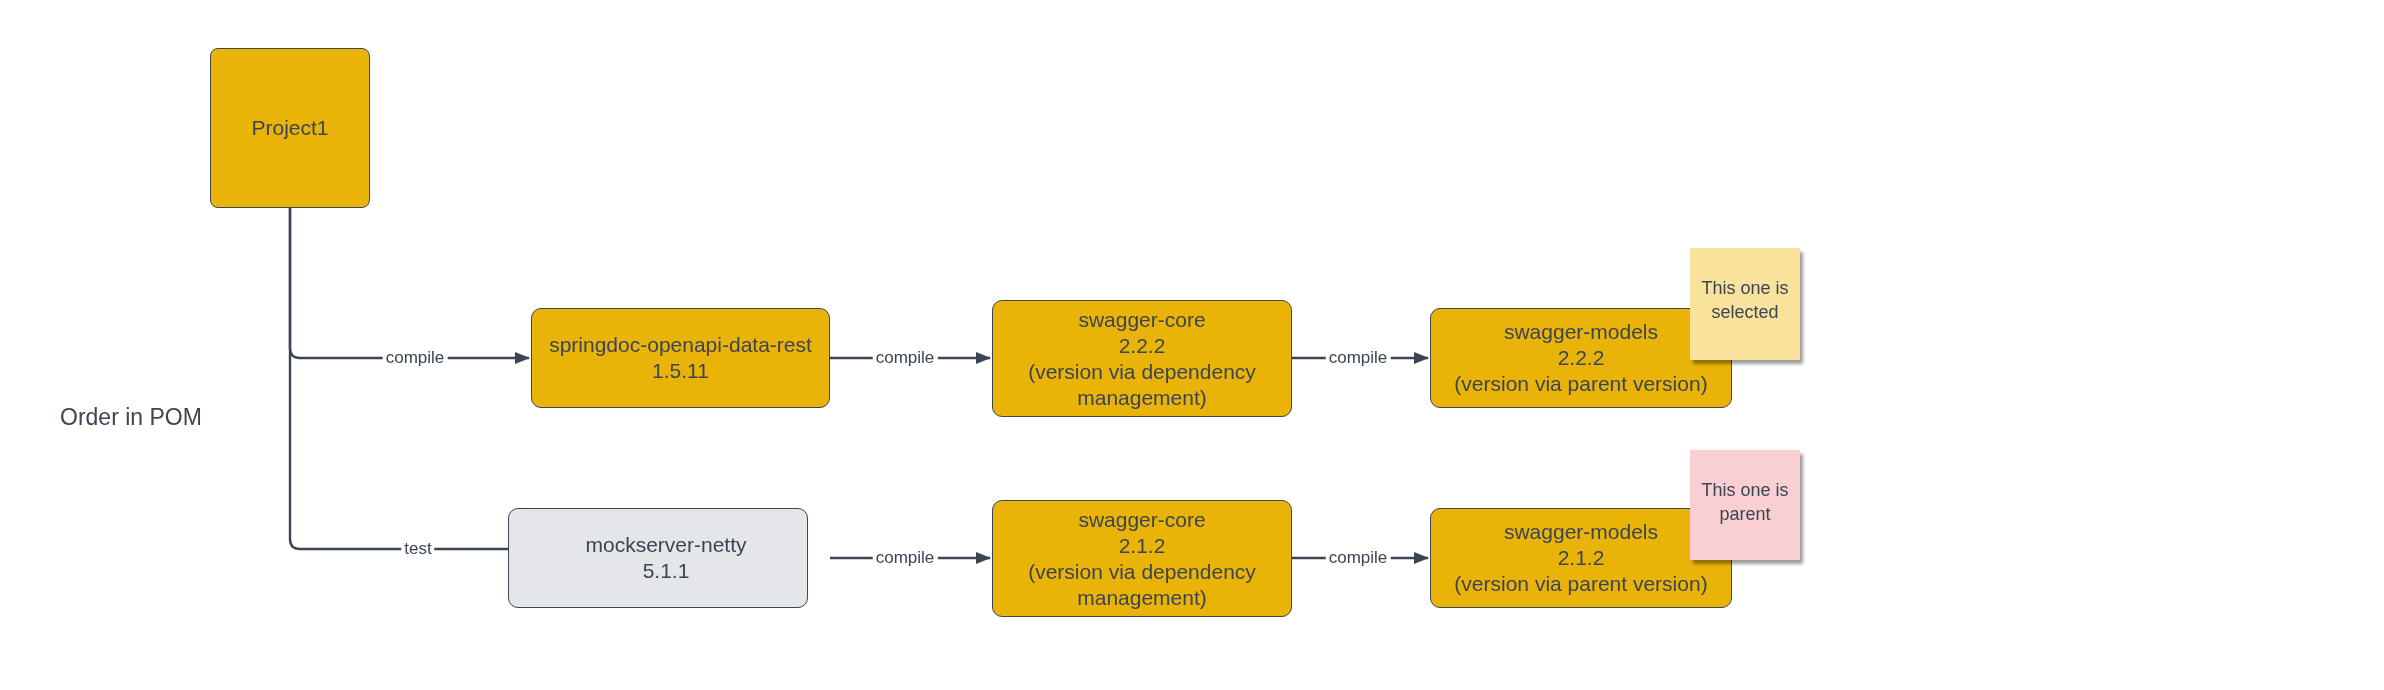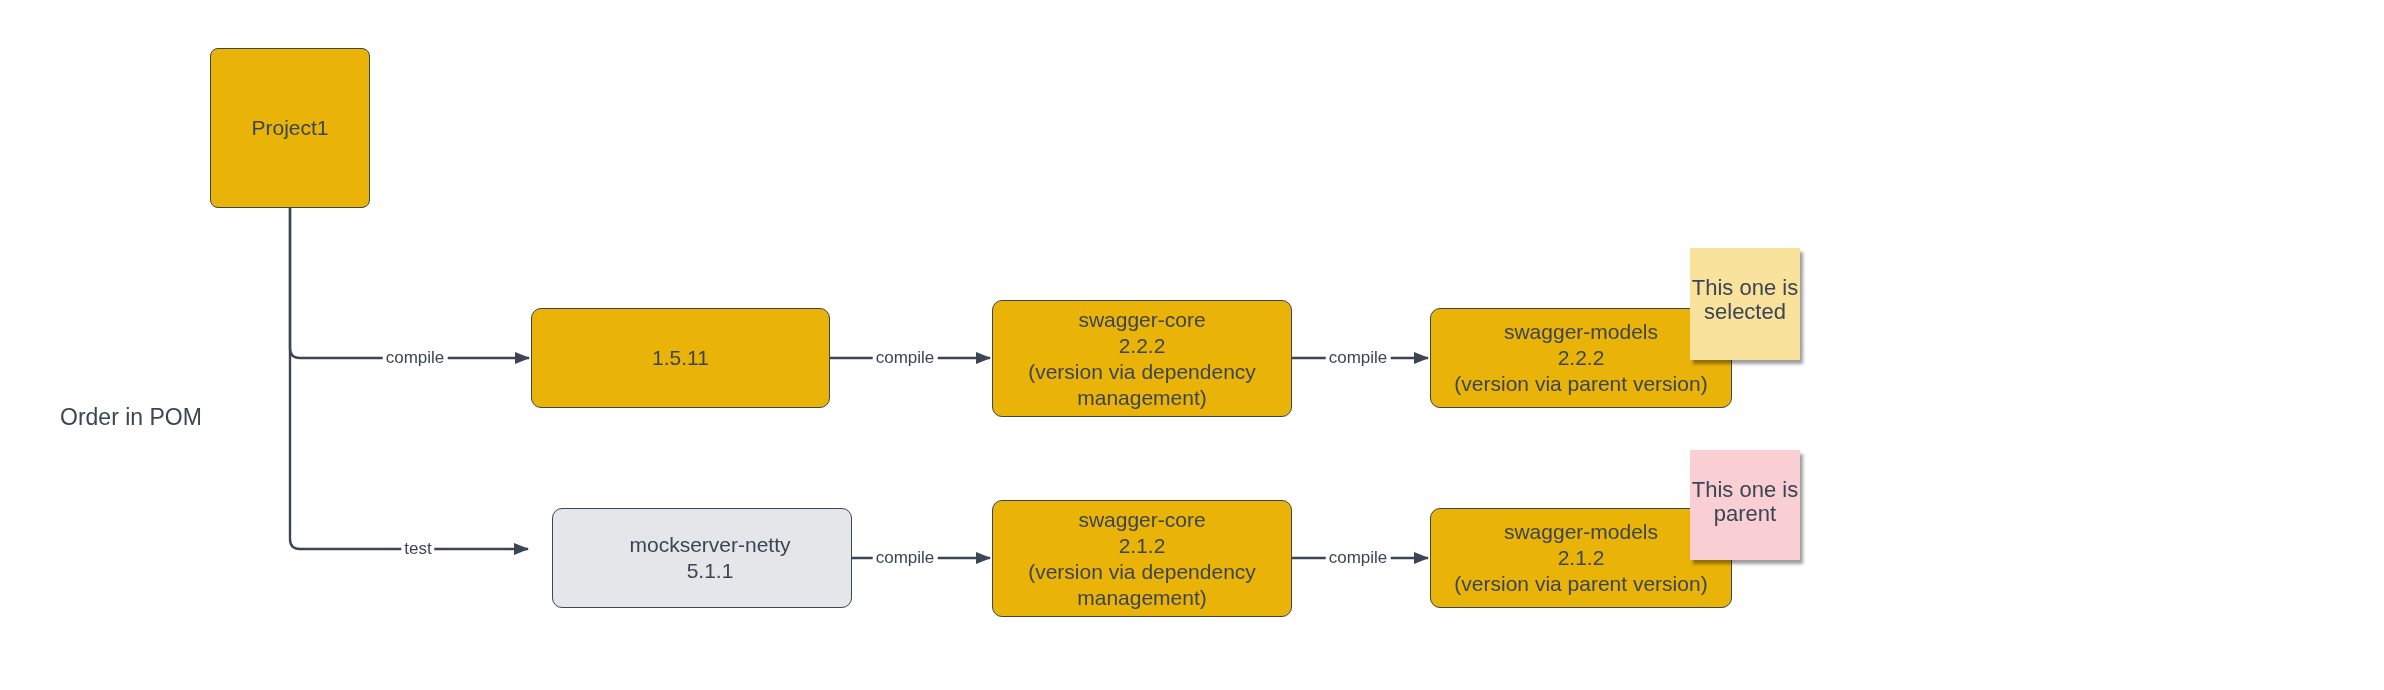--- a/index.html
+++ b/index.html
@@ -28,21 +28,21 @@
     font-size: 21px;
     line-height: 26px;
     z-index: 2;
   }
   .node .ln { white-space: nowrap; }
 
   #node-project1          { left: 210px;  top: 48px;  width: 160px; height: 160px; border-radius: 8px; }
   #node-springdoc         { left: 531px;  top: 308px; width: 299px; height: 100px; }
   #node-swagger-core-222  { left: 992px;  top: 300px; width: 300px; height: 117px; }
   #node-swagger-models-222{ left: 1430px; top: 308px; width: 302px; height: 100px; }
-  #node-mockserver        { left: 552px;  top: 508px; width: 300px; height: 100px; padding-left: 16px; }
+  #node-mockserver        { left: 508px;  top: 508px; width: 300px; height: 100px; padding-left: 16px; }
   #node-swagger-core-212  { left: 992px;  top: 500px; width: 300px; height: 117px; }
   #node-swagger-models-212{ left: 1430px; top: 508px; width: 302px; height: 100px; }
 
   .edge-label {
     position: absolute;
     transform: translate(-50%, -50%);
     background: #ffffff;
     font-weight: normal;
     font-size: 17px;
     padding: 0 3px;
@@ -65,21 +65,21 @@
     z-index: 2;
     text-align: right;
   }
 
   .note {
     position: absolute;
     width: 110px;
     box-sizing: border-box;
     padding-top: 28px;
     text-align: center;
-    font-size: 22px;
+    font-size: 18px;
     line-height: 24px;
     box-shadow: 3px 4px 3px rgba(0, 0, 0, 0.38);
     z-index: 4;
   }
   #note-selected { left: 1690px; top: 248px; height: 112px; }
   #note-omitted  { left: 1690px; top: 450px; height: 110px; }
 </style>
 </head>
 <body>
 
@@ -101,20 +101,21 @@
     </g>
   </svg>
 
   <div class="side-label">Order in POM</div>
 
   <div class="node" id="node-project1">
     <div class="ln">Project1</div>
   </div>
 
   <div class="node" id="node-springdoc">
+    <div class="ln">springdoc-openapi-data-rest</div>
     <div class="ln">1.5.11</div>
   </div>
 
   <div class="node" id="node-swagger-core-222">
     <div class="ln">swagger-core</div>
     <div class="ln">2.2.2</div>
     <div class="ln">(version via dependency</div>
     <div class="ln">management)</div>
   </div>
 

